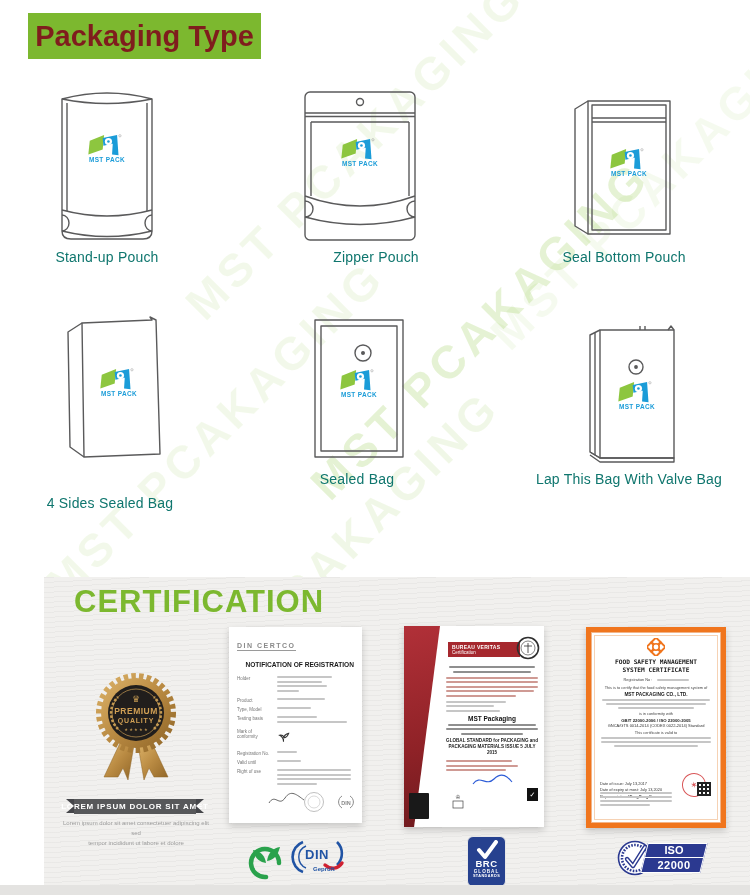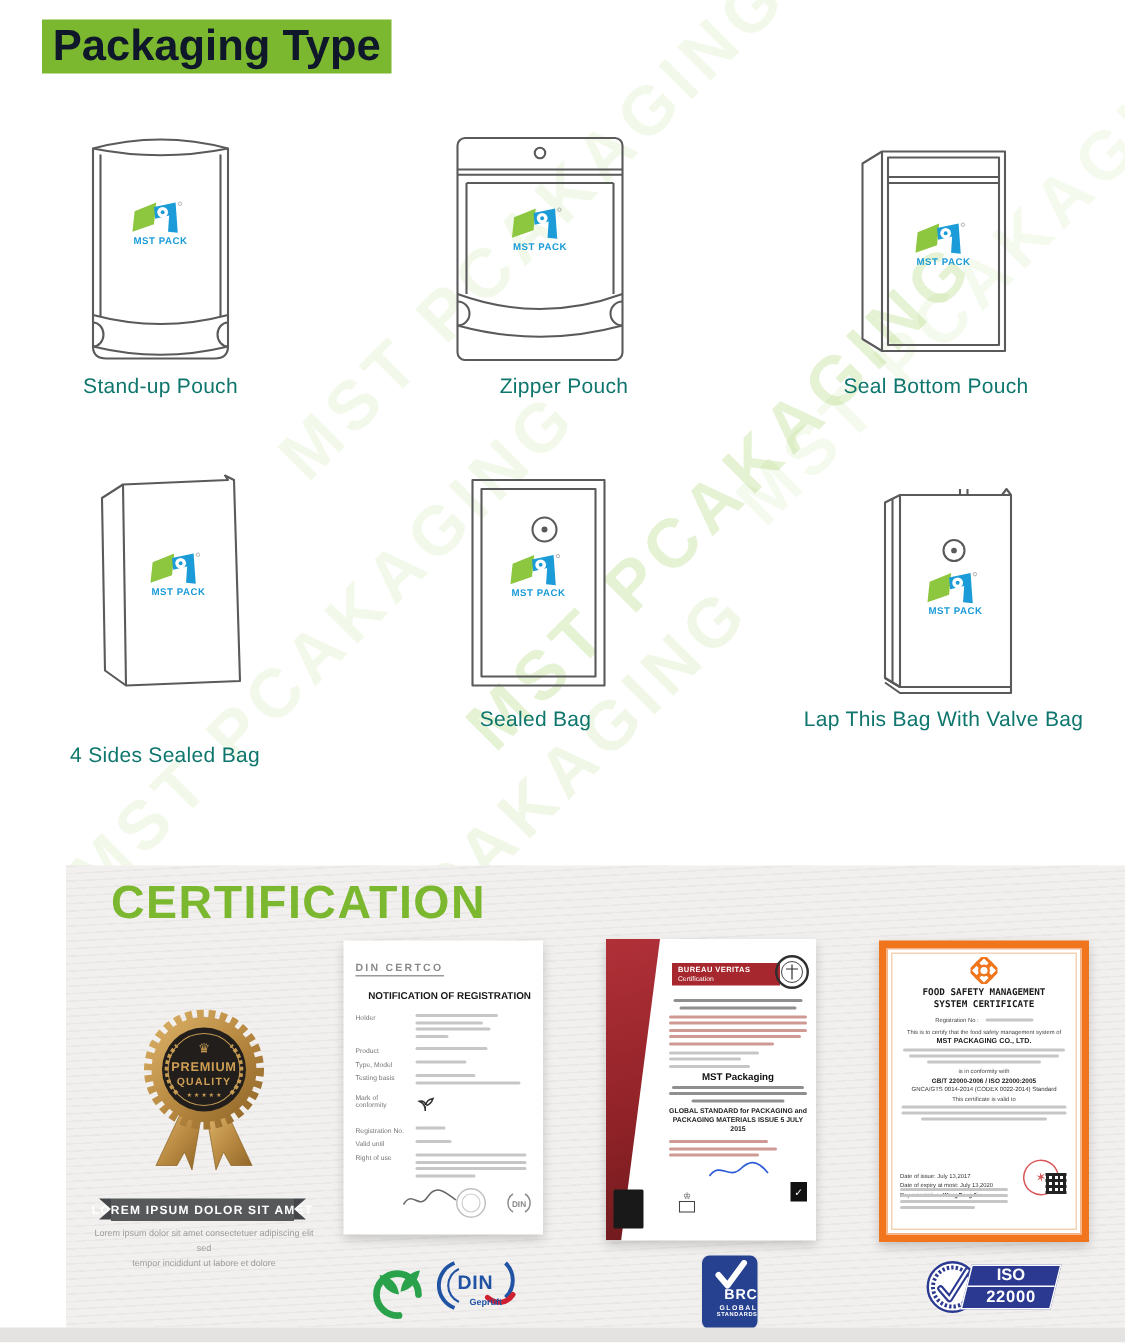--- a/index.html
+++ b/index.html
@@ -9,21 +9,21 @@
   }
   .abs{position:absolute;}
   
   .wm{
     position:absolute;font-weight:bold;font-size:46px;letter-spacing:5px;
     color:#8dc63f;white-space:nowrap;pointer-events:none;
     transform:translate(-50%,-50%) rotate(-45deg);z-index:0;
   }
   
   .pkg-header{
-    left:28px;top:13px;width:233px;height:36px;background:#7cb82f;color:#0f172a;
+    left:28px;top:13px;width:233px;height:46px;background:#7cb82f;color:#7f1d1d;
     font-size:29px;font-weight:bold;display:flex;align-items:center;justify-content:center;
     z-index:2;
   }
   
   .bag-svg{position:absolute;z-index:1;}
   .bag-svg path,.bag-svg rect,.bag-svg circle,.bag-svg polygon,.bag-svg line{
     vector-effect:non-scaling-stroke;
   }
   .bag-label{
     position:absolute;transform:translateX(-50%);font-size:14px;color:#0f766e;
@@ -89,21 +89,21 @@
   .food-small{font-size:3.9px;color:#444;margin-top:2.5px;}
   .food-company{font-size:4.8px;font-weight:bold;color:#222;margin-top:2px;}
   .food-std1{font-size:4.3px;font-weight:bold;color:#222;margin-top:1.5px;}
   .food-std2{font-size:4px;color:#333;}
   .food-dates{position:absolute;left:8px;top:148px;width:80px;text-align:left;font-size:3.9px;color:#333;line-height:1.6;}
   .food-stamp{position:absolute;right:14px;top:140px;width:22px;height:22px;border:1.5px solid #d2393b;border-radius:50%;color:#d2393b;font-size:9px;display:flex;align-items:center;justify-content:center;opacity:0.85;transform:rotate(-12deg);}
   .food-qr{position:absolute;right:9px;bottom:26px;width:14px;height:14px;background-color:#fff;
     background-image:repeating-linear-gradient(0deg,#222 0 2px,transparent 2px 4px),repeating-linear-gradient(90deg,#222 0 2px,transparent 2px 4px);}
   .food-note{position:absolute;left:8px;bottom:14px;width:72px;}
   
-  .brc-badge{position:absolute;left:423px;top:259px;width:39px;height:51px;background:#26418f;border:1px solid #e8e8e8;border-radius:6px;box-sizing:border-box;text-align:right;color:#fff;}
+  .brc-badge{position:absolute;left:423px;top:259px;width:39px;height:51px;background:#26418f;border:1px solid #e8e8e8;border-radius:6px;box-sizing:border-box;text-align:center;color:#fff;}
   .brc-badge .t1{font-size:9.5px;font-weight:bold;letter-spacing:0.5px;margin-top:-2px;}
   .brc-badge .t2{font-size:4.6px;font-weight:bold;letter-spacing:1px;}
   .brc-badge .t3{font-size:3.8px;font-weight:bold;letter-spacing:0.4px;}
   .iso-flag{position:absolute;left:600px;top:266px;width:60px;height:30px;background:#2b3990;transform:skewX(-14deg);border:1px solid #fff;box-sizing:border-box;color:#fff;text-align:center;}
   .iso-flag .in{transform:skewX(14deg);}
   .iso-flag .t1{font-size:11px;font-weight:bold;line-height:13px;border-bottom:1px solid #fff;}
   .iso-flag .t2{font-size:11px;font-weight:bold;line-height:14px;letter-spacing:0.5px;}
   .din-gep{position:absolute;left:247px;top:262px;width:58px;height:42px;}
   .din-gep .din-word{position:absolute;left:14px;top:8px;font-size:13px;font-weight:bold;color:#2053a4;letter-spacing:0.5px;}
   .din-gep .gep-word{position:absolute;left:22px;top:27px;font-size:6px;font-weight:bold;color:#2053a4;}

